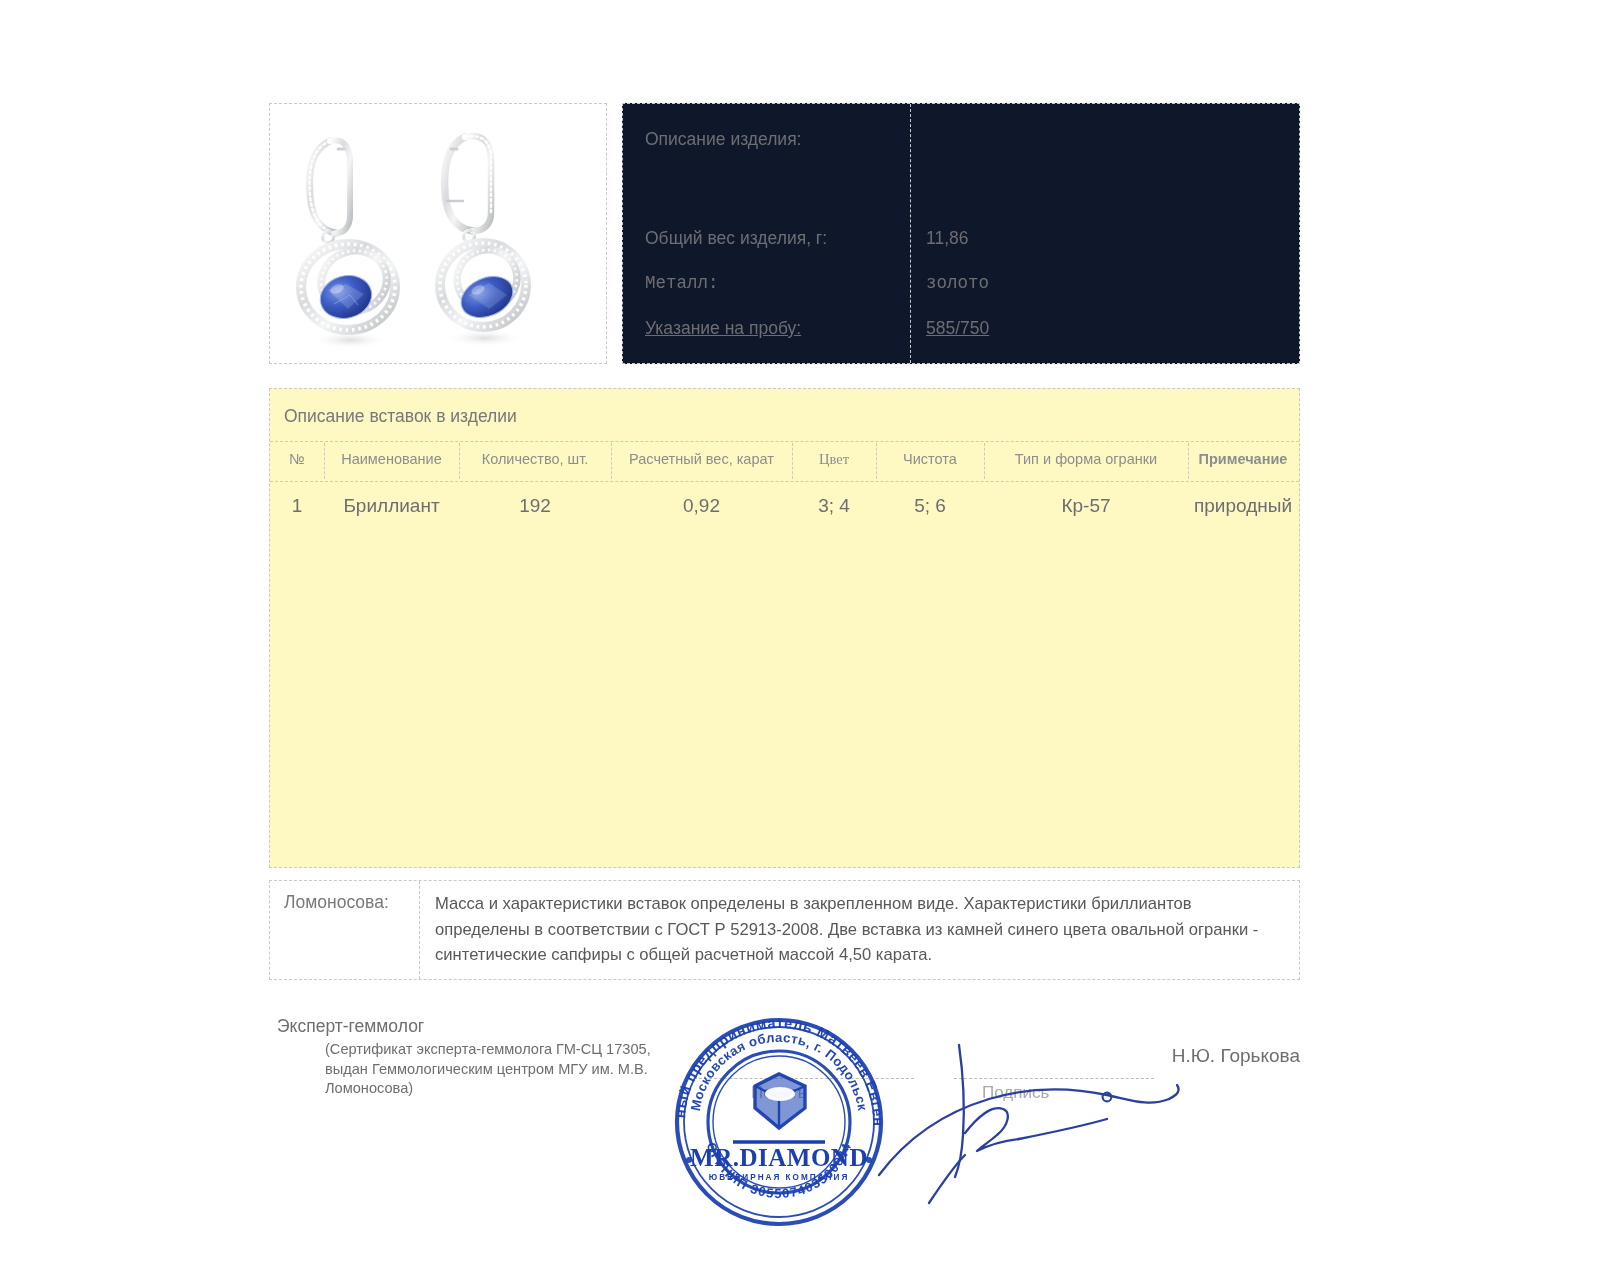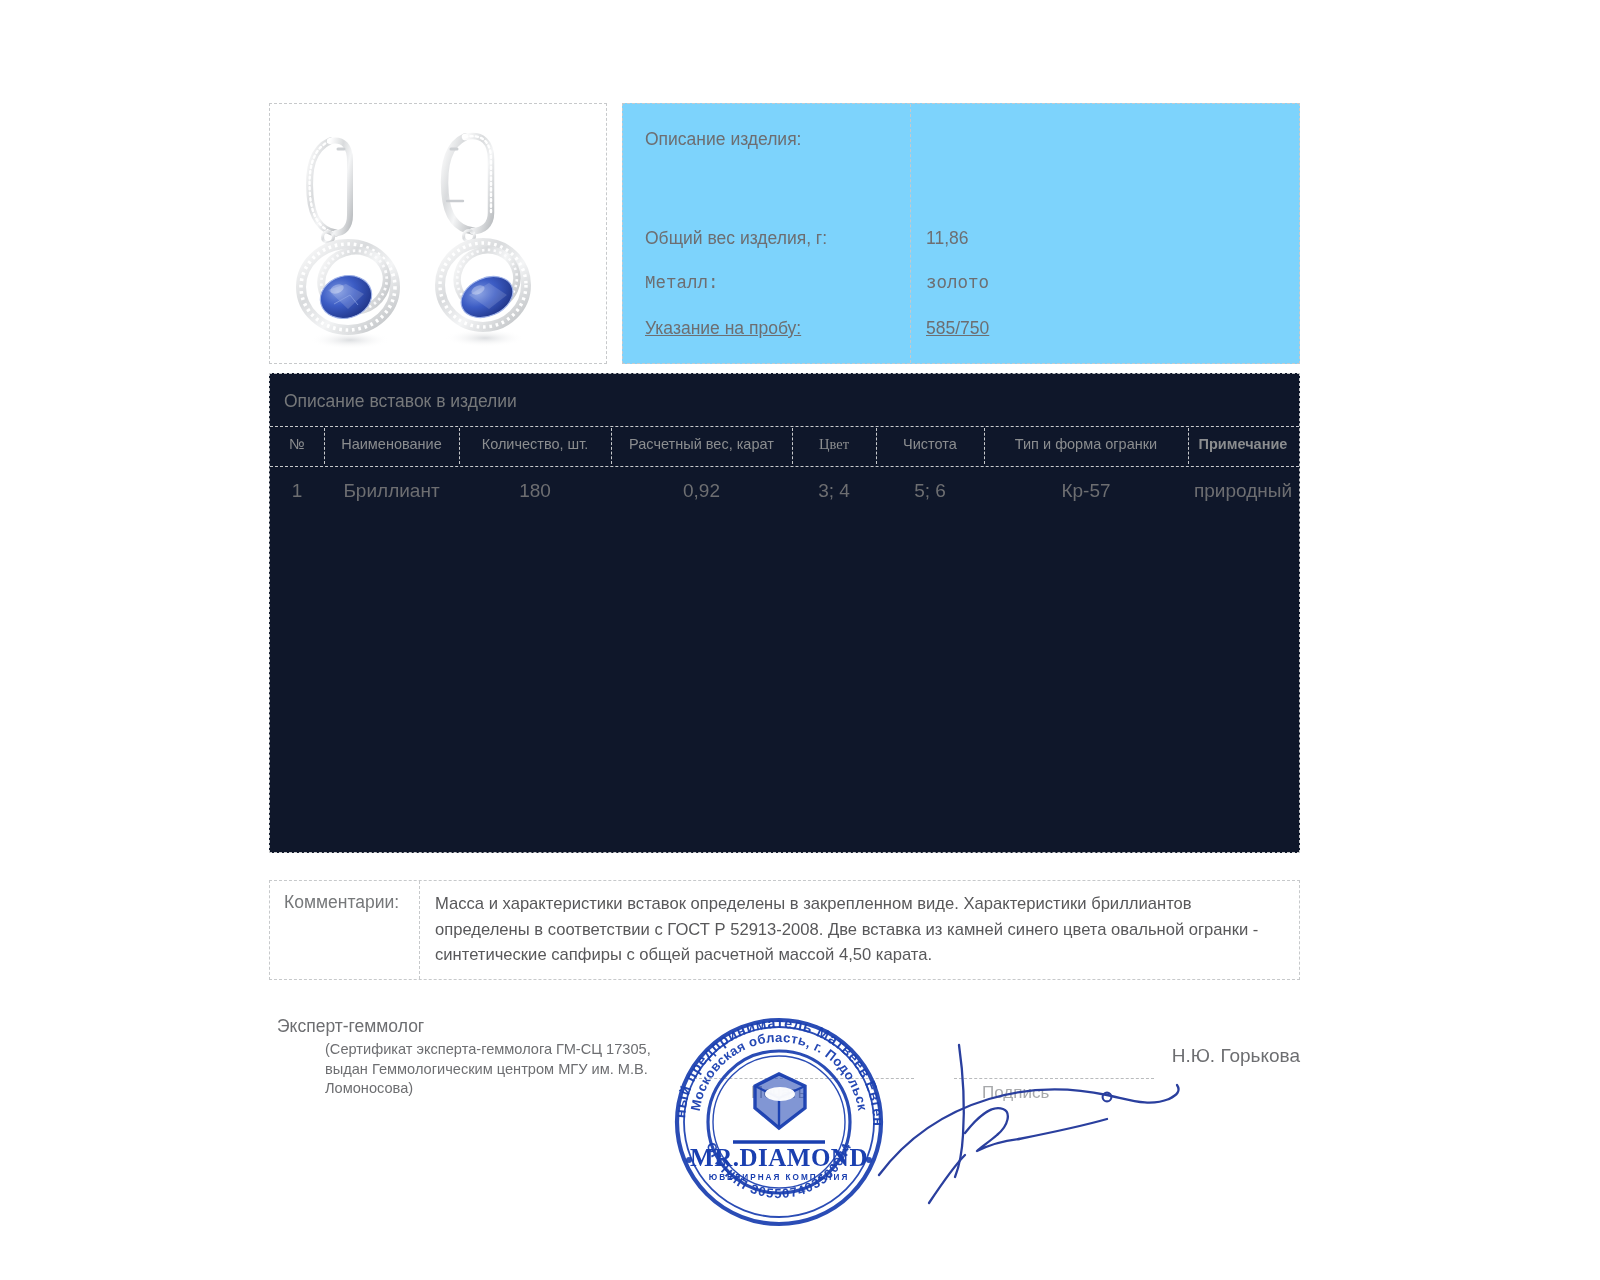--- a/index.html
+++ b/index.html
@@ -96,21 +96,21 @@
   }
 
   .desc-box {
     position: absolute;
     left: 622px;
     top: 103px;
     width: 678px;
     height: 261px;
     border: 1.5px dashed #c7c9cb;
     box-sizing: border-box;
-    background: #7dd3fc;
+    background: #0f172a;
   }
   .desc-split {
     position: absolute;
     left: 287px;
     top: 0;
     bottom: 0;
     width: 0;
     border-left: 1.5px dashed #c7c9cb;
   }
   .desc-row {
@@ -123,26 +123,26 @@
   .desc-value { left: 303px; color: #6d6e71; }
   .r1 { top: 23px; }
   .r2 { top: 122px; }
   .r3 { top: 167px; font-family: Liberation Mono, monospace; }
   .r4 { top: 212px; text-decoration: underline; }
 
   
   .table-box {
     position: absolute;
     left: 269px;
-    top: 373px;
+    top: 388px;
     width: 1031px;
     height: 480px;
     border: 1.5px dashed #c7c9cb;
     box-sizing: border-box;
-    background: #0f172a;
+    background: #fef9c3;
   }
   .table-caption {
     position: absolute;
     left: 14px;
     top: 17px;
     font-size: 17.5px;
     color: #76787a;
   }
   .thead-line-top {
     position: absolute;
@@ -394,31 +394,31 @@
     <div class="th" style="left:54px;  width:135px;">Наименование</div>
     <div class="th" style="left:189px; width:152px;">Количество, шт.</div>
     <div class="th" style="left:341px; width:181px;">Расчетный вес, карат</div>
     <div class="th" style="left:522px; width:84px;font-family:Liberation Serif, serif;">Цвет</div>
     <div class="th" style="left:606px; width:108px;">Чистота</div>
     <div class="th" style="left:714px; width:204px;">Тип и форма огранки</div>
     <div class="th" style="left:918px; width:110px;font-weight:bold;">Примечание</div>
 
     <div class="td" style="left:0px;   width:54px;">1</div>
     <div class="td" style="left:54px;  width:135px;">Бриллиант</div>
-    <div class="td" style="left:189px; width:152px;">180</div>
+    <div class="td" style="left:189px; width:152px;">192</div>
     <div class="td" style="left:341px; width:181px;">0,92</div>
     <div class="td" style="left:522px; width:84px;">3; 4</div>
     <div class="td" style="left:606px; width:108px;">5; 6</div>
     <div class="td" style="left:714px; width:204px;">Кр-57</div>
     <div class="td" style="left:918px; width:110px;">природный</div>
   </div>
 
   <div class="comments-box">
     <div class="comments-split"></div>
-    <div class="comments-label">Комментарии:</div>
+    <div class="comments-label">Ломоносова:</div>
     <div class="comments-text">Масса и характеристики вставок определены в закрепленном виде. Характеристики бриллиантов определены в соответствии с ГОСТ Р 52913-2008. Две вставка из камней синего цвета овальной огранки - синтетические сапфиры с общей расчетной массой 4,50 карата.</div>
   </div>
 
   <div class="footer">
     <div class="expert-title">Эксперт-геммолог</div>
     <div class="expert-sub">(Сертификат эксперта-геммолога ГМ-СЦ 17305, выдан Геммологическим центром МГУ им. М.В. Ломоносова)</div>
 
     <div class="stamp-line"></div>
     <div class="stamp-caption">Печать</div>
 

